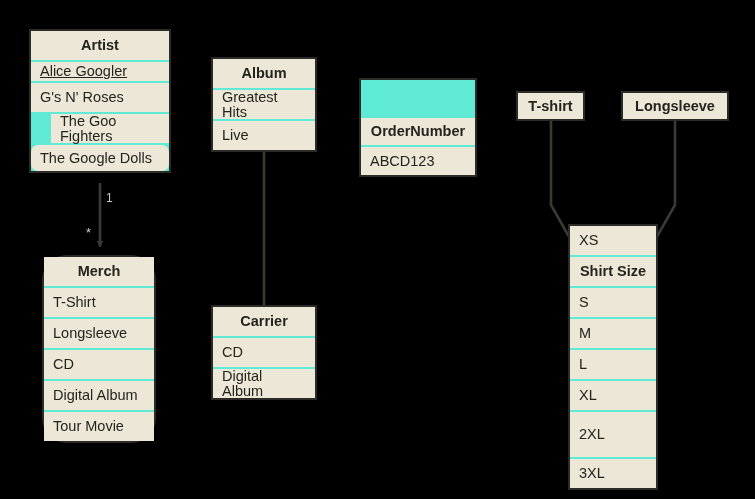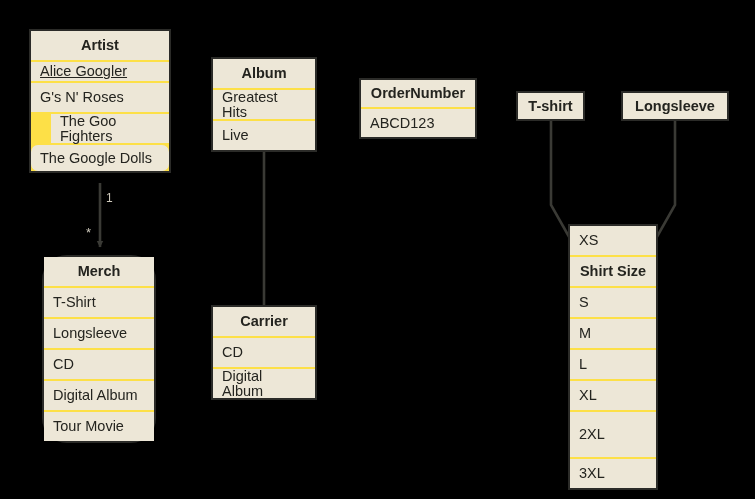--- a/index.html
+++ b/index.html
@@ -20,21 +20,21 @@
     left: 0;
     top: 0;
     width: 755px;
     height: 499px;
     pointer-events: none;
   }
   .entity {
     position: absolute;
     box-sizing: border-box;
     border: 2px solid #2B2B28;
-    background: #fde047;
+    background: #5eead4;
     display: flex;
     flex-direction: column;
   }
   .row {
     box-sizing: border-box;
     background: #EDE7D7;
     color: #24241F;
     font-size: 14.5px;
     line-height: 1;
     display: flex;
@@ -93,21 +93,21 @@
     <div class="row" style="height:26px;border-radius:7px;">The Google Dolls</div>
   </div>
 
   <div class="entity" style="left:211px; top:57px; width:106px;">
     <div class="row header" style="height:29px;">Album</div>
     <div class="row" style="height:29px;">Greatest Hits</div>
     <div class="row" style="height:29px;text-align:center;">Live</div>
   </div>
 
   <div class="entity" style="left:359px; top:78px; width:118px;">
-    <div class="row header" style="height:27px;">OrderNumber</div>
+    <div class="row header" style="height:27px;margin-top:38px;">OrderNumber</div>
     <div class="row" style="height:28px;">ABCD123</div>
   </div>
 
   <div class="entity" style="left:516px; top:91px; width:69px;">
     <div class="row header" style="height:26px;">T-shirt</div>
   </div>
 
   <div class="entity" style="left:621px; top:91px; width:108px;">
     <div class="row header" style="height:26px;">Longsleeve</div>
   </div>

